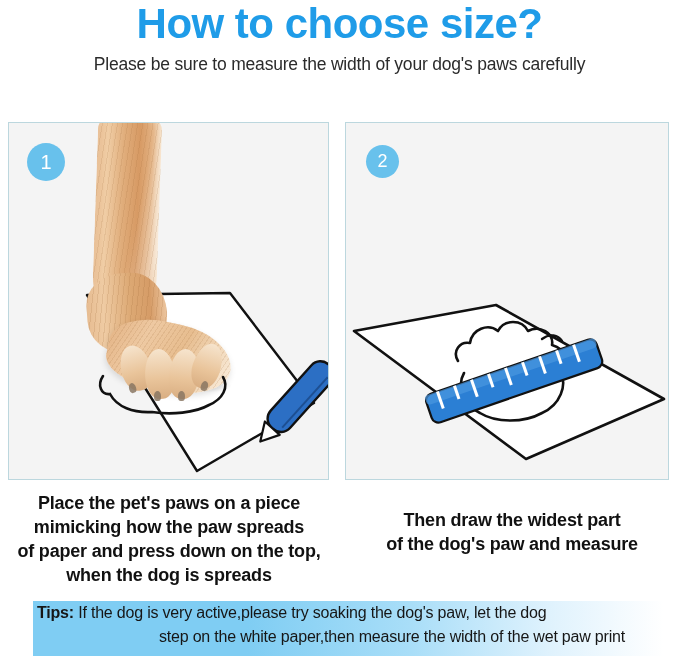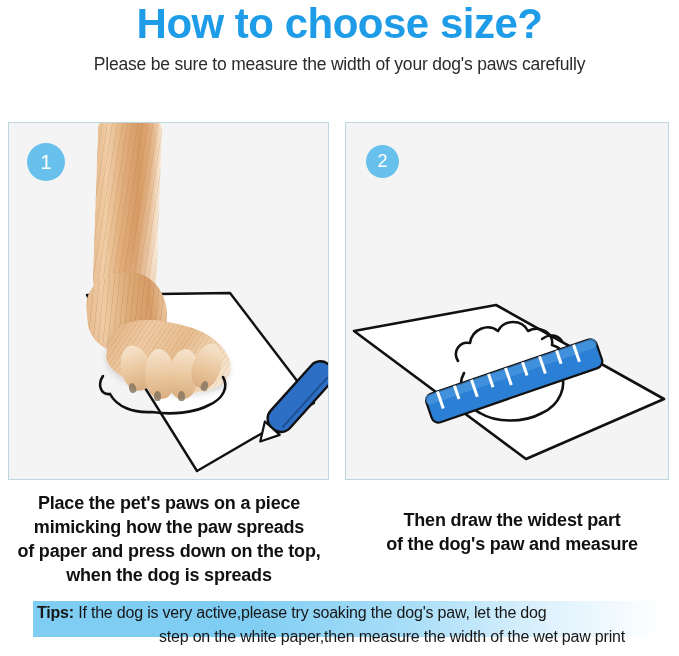--- a/index.html
+++ b/index.html
@@ -147,21 +147,21 @@
     font-size:18px;
     line-height:24px;
     letter-spacing:-0.2px;
   }
   #caption-1{left:4px;top:491px;width:330px;}
   #caption-2{left:350px;top:508px;width:324px;}
   .caption span{display:block;}
 
   
   .tips{
-    position:absolute;left:33px;top:601px;width:630px;height:36px;
+    position:absolute;left:33px;top:601px;width:630px;height:56px;
     background:linear-gradient(90deg,#7fcdf3 0%,#7fcdf3 34%,#a9def8 60%,#dff2fd 82%,#ffffff 100%);
     color:#161616;
     font-size:16px;
     line-height:24px;
     letter-spacing:-0.2px;
     box-sizing:border-box;
     padding-left:4px;
   }
   .tips-l1{display:block;text-align:left;}
   .tips-l2{display:block;text-align:right;padding-right:38px;}

